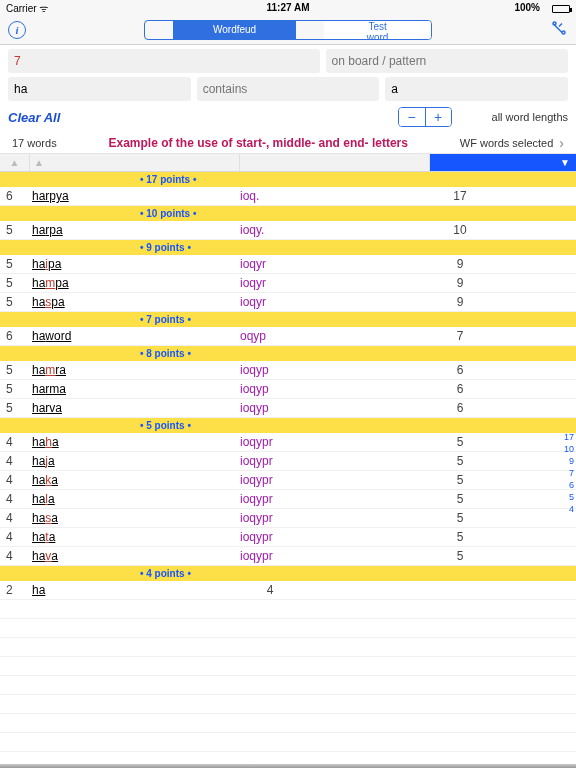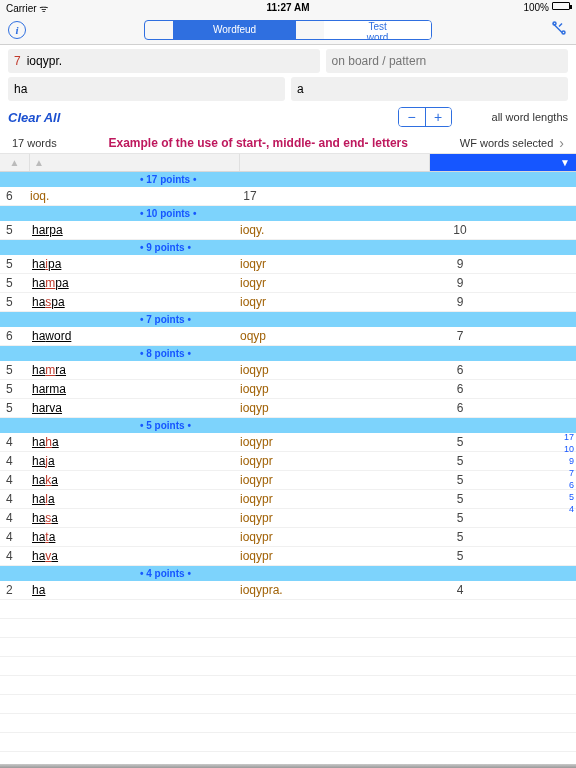--- a/index.html
+++ b/index.html
@@ -1,19 +1,19 @@
 <!DOCTYPE html>
 <html><head>
 <meta charset="utf-8">
 <style>
   * { box-sizing: border-box; margin: 0; padding: 0; }
   html, body { width: 576px; height: 768px; font-family: -apple-system, Helvetica, Arial, sans-serif; font-size: 12px; background: #fff; color: #000; overflow: hidden; }
   .status-bar { height: 15px; background: #f7f7f7; display: flex; align-items: center; justify-content: space-between; padding: 0 6px; font-size: 10px; color: #000; }
   .status-center { position: absolute; left: 50%; transform: translateX(-50%); font-weight: 600; }
-  .battery { display: inline-flex; align-items: flex-start; gap: 3px; }
+  .battery { display: inline-flex; align-items: flex-end; gap: 12px; font-weight: bold; }
   .batt-body { width: 18px; height: 8px; border: 1px solid #000; border-radius: 1px; position: relative; }
   .batt-body::after { content: ""; position: absolute; right: -3px; top: 2px; width: 2px; height: 4px; background: #000; }
   .batt-fill { background: #000; height: 100%; width: 100%; }
 
   .toolbar { height: 30px; background: #f7f7f7; border-bottom: 1px solid #d0d0d0; display: flex; align-items: center; padding: 0 8px; position: relative; }
   .info-icon { width: 18px; height: 18px; border: 1.5px solid #2f6fe0; border-radius: 50%; color: #2f6fe0; display: flex; align-items: center; justify-content: center; font-style: italic; font-family: Georgia, serif; font-size: 11px; font-weight: bold; }
   .seg { position: absolute; left: 50%; transform: translateX(-50%); display: flex; border: 1px solid #2f6fe0; border-radius: 4px; overflow: hidden; height: 20px; }
   .seg button { border: none; background: #fff; color: #2f6fe0; font-size: 10px; padding: 0 40px; cursor: pointer; margin-left: 28px; }
   .seg button.active { background: #2f6fe0; color: #fff; }
   .config-icon { margin-left: auto; color: #2f6fe0; font-size: 16px; }
@@ -38,25 +38,25 @@
 
   .header-cells { display: flex; height: 18px; background: #f2f2f2; border-bottom: 1px solid #d8d8d8; font-size: 10px; color: #999; }
   .col-len { width: 30px; border-right: 1px solid #e0e0e0; display:flex;align-items:center;justify-content:center;}
   .col-word { width: 210px; border-right: 1px solid #e0e0e0; display:flex;align-items:center; padding-left:4px;}
   .col-rack { width: 190px; border-right: 1px solid #e0e0e0; }
   .col-pts { flex: 1; background: #1656ff; display:flex;align-items:center;justify-content:flex-end;padding-right:6px;}
   .tri-up { color:#bbb; font-size:10px;}
   .tri-dn-w { color:#fff; font-size:10px;}
 
   .list { position: relative; height: calc(768px - 15px - 30px - 32px - 28px - 20px - 18px - 4px); overflow: hidden; }
-  .section-hdr { color: #1656ff; font-weight: 600; font-size: 10px; padding: 2px 0 2px 140px; background:#7dd3fc;}
+  .section-hdr { color: #1656ff; font-weight: 600; font-size: 10px; padding: 2px 0 2px 140px; background:#fde047;}
   .row { display: flex; height: 19px; align-items: center; border-bottom: 1px solid #f0f0f0; font-size: 12px; }
   .row .c-len { width: 30px; text-align: left; padding-left:6px; color:#444; }
   .row .c-word { width: 210px; padding-left: 2px; }
-  .row .c-rack { width: 190px; color:#a16207; }
+  .row .c-rack { width: 190px; color:#a21caf; }
   .row .c-pts { width: 60px; text-align: center; color:#444; }
   .word-u { text-decoration: underline; }
   .hl { color: #c0392b; }
   .filler { border-bottom:1px solid #f0f0f0; height:19px; }
 
   .side-index { position: absolute; right: 2px; top: 260px; display: flex; flex-direction: column; gap: 2px; font-size: 9px; color: #1656ff; text-align: right; }
   .side-index span { cursor: pointer; }
 
   .bottom-bar { position:absolute; bottom:0; left:0; right:0; height:4px; background:linear-gradient(#c9c9c9,#9a9a9a);}
 </style>
@@ -83,30 +83,32 @@
         <path d="M4 6l12 12M16 6l-4 4"></path>
         <circle cx="18" cy="18" r="2"></circle>
         <circle cx="6" cy="6" r="2"></circle>
       </svg>
   </span>
 </div>
 
 <div class="inputs-row">
   <div class="in-wrap" style="flex:1.3">
     <span class="count-badge">7</span>
-    <input value="ioqypr." style="">
   </div>
   <div class="in-wrap" style="flex:1">
     <input style="color: rgb(153, 153, 153);" placeholder="on board / pattern">
   </div>
 </div>
 
 <div class="inputs-row" style="padding-top:0">
   <div class="in-wrap" style="flex:1">
     <input value="ha" style="">
+  </div>
+  <div class="in-wrap" style="flex:1">
+    <input style="color: rgb(153, 153, 153);" placeholder="contains">
   </div>
   <div class="in-wrap" style="flex:1">
     <input value="a" style="">
   </div>
 </div>
 
 <div class="controls-row">
   <span class="clear-all">Clear All</span>
   <div class="stepper">
     <button>−</button>
@@ -134,20 +136,21 @@
   <div class="col-rack"></div>
   <div class="col-pts">
       <span class="tri-dn-w">▼</span>
     </div>
 </div>
 
 <div class="list" id="list">
   <div class="section-hdr">• 17 points •</div>
     <div class="row">
       <span class="c-len">6</span>
+      <span class="c-word"><span class="word-u">ha</span><span class="word-u">rpya</span></span>
       <span class="c-rack">ioq.</span>
       <span class="c-pts">17</span>
     </div>
     <div class="section-hdr">• 10 points •</div>
     <div class="row">
       <span class="c-len">5</span>
       <span class="c-word"><span class="word-u">ha</span><span class="word-u">rpa</span></span>
       <span class="c-rack">ioqy.</span>
       <span class="c-pts">10</span>
     </div>
@@ -236,21 +239,20 @@
     <div class="row">
       <span class="c-len">4</span>
       <span class="c-word"><span class="word-u">ha</span><span class="word-u hl">v</span><span class="word-u">a</span></span>
       <span class="c-rack">ioqypr</span>
       <span class="c-pts">5</span>
     </div>
     <div class="section-hdr">• 4 points •</div>
     <div class="row">
       <span class="c-len">2</span>
       <span class="c-word"><span class="word-u">ha</span><span class="word-u"></span></span>
-      <span class="c-rack">ioqypra.</span>
       <span class="c-pts">4</span>
     </div>
     <div class="filler"></div>
     <div class="filler"></div>
     <div class="filler"></div>
     <div class="filler"></div>
     <div class="filler"></div>
     <div class="filler"></div>
     <div class="filler"></div>
     <div class="filler"></div>

